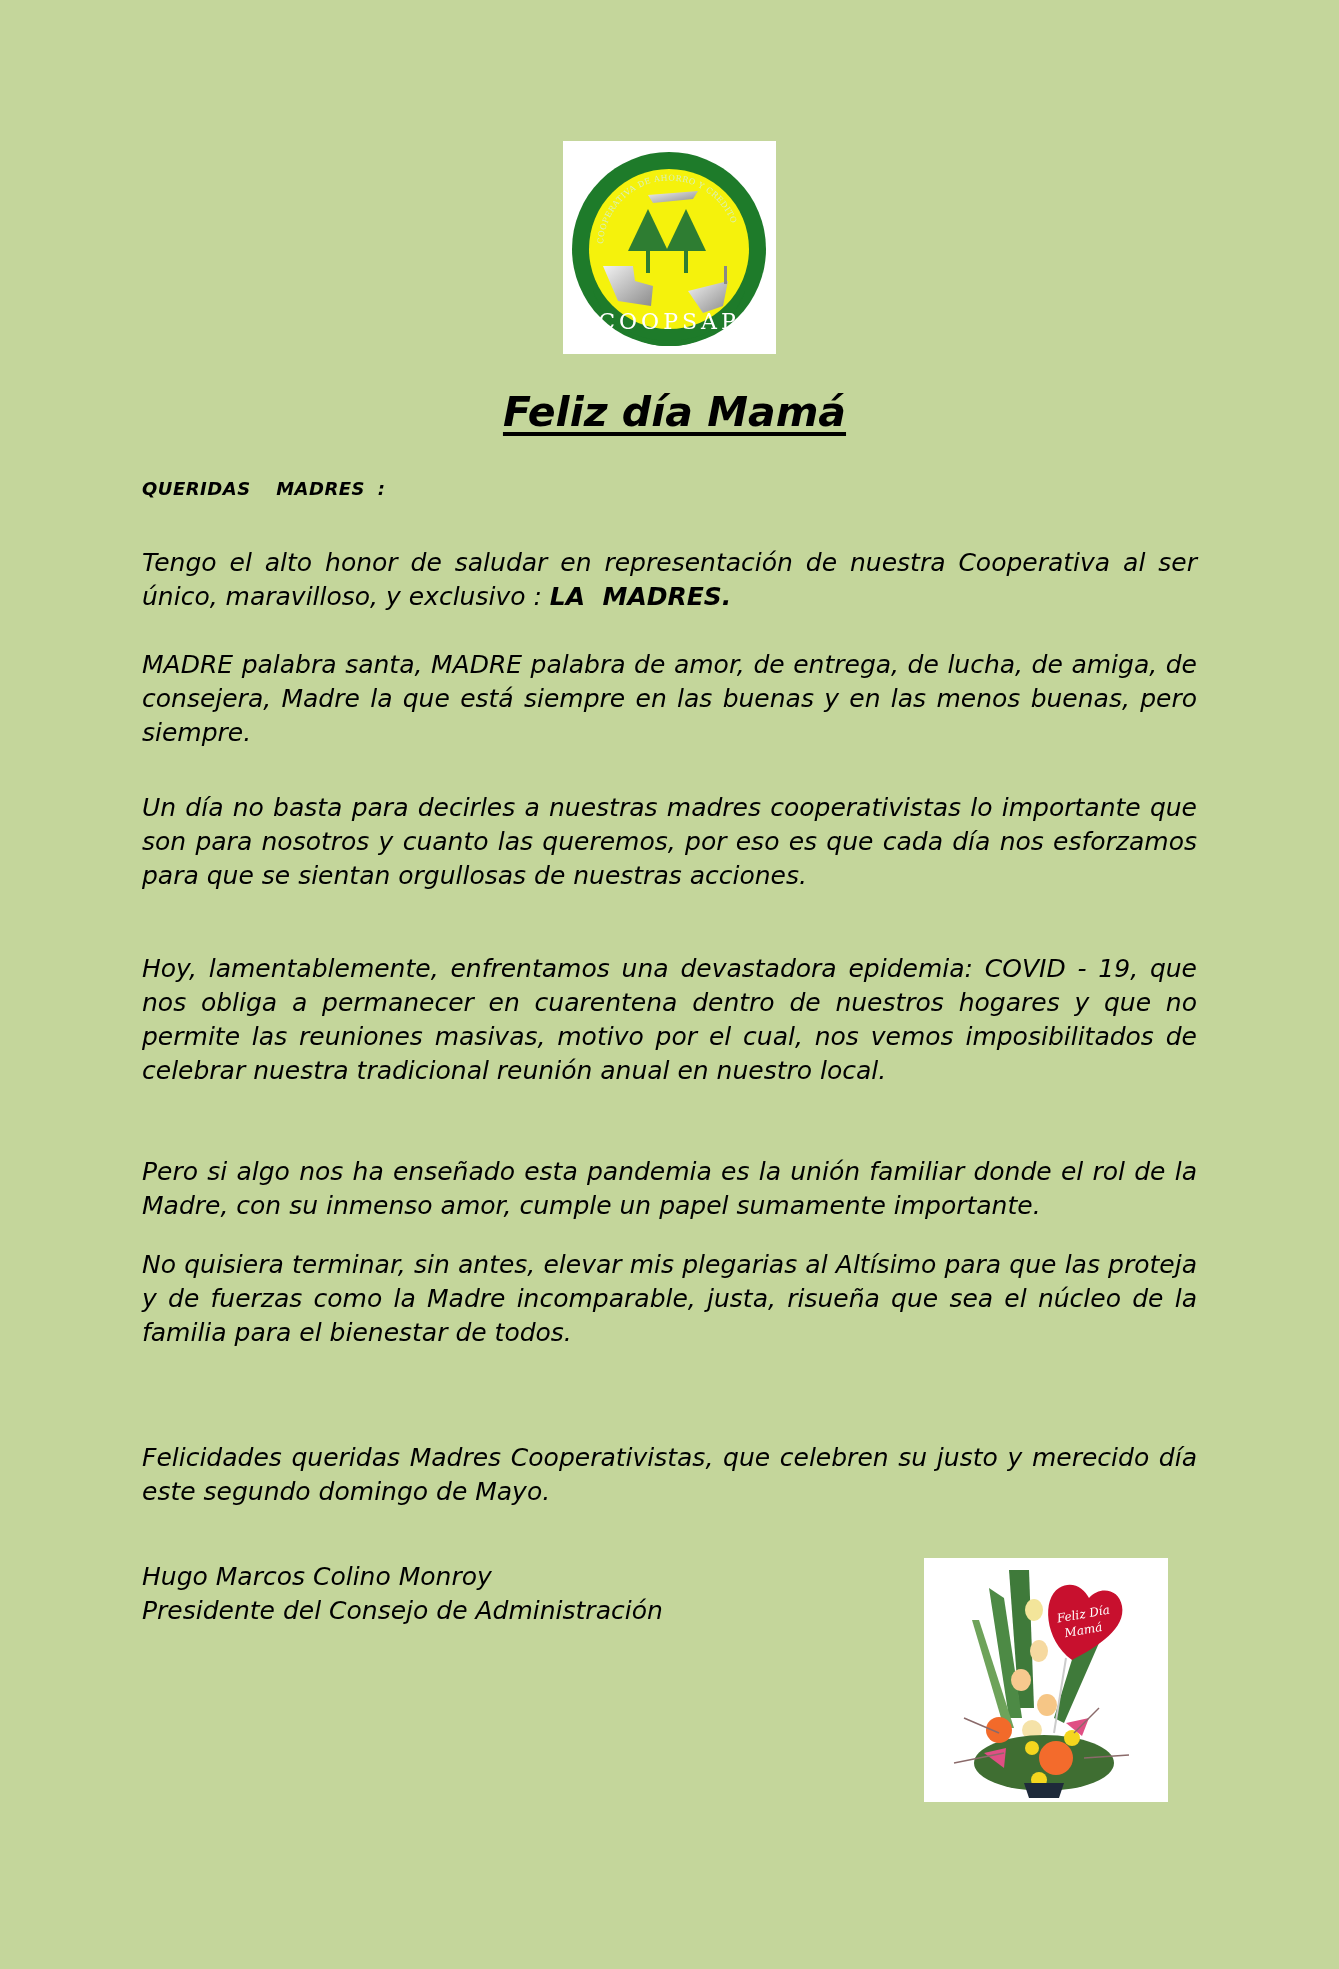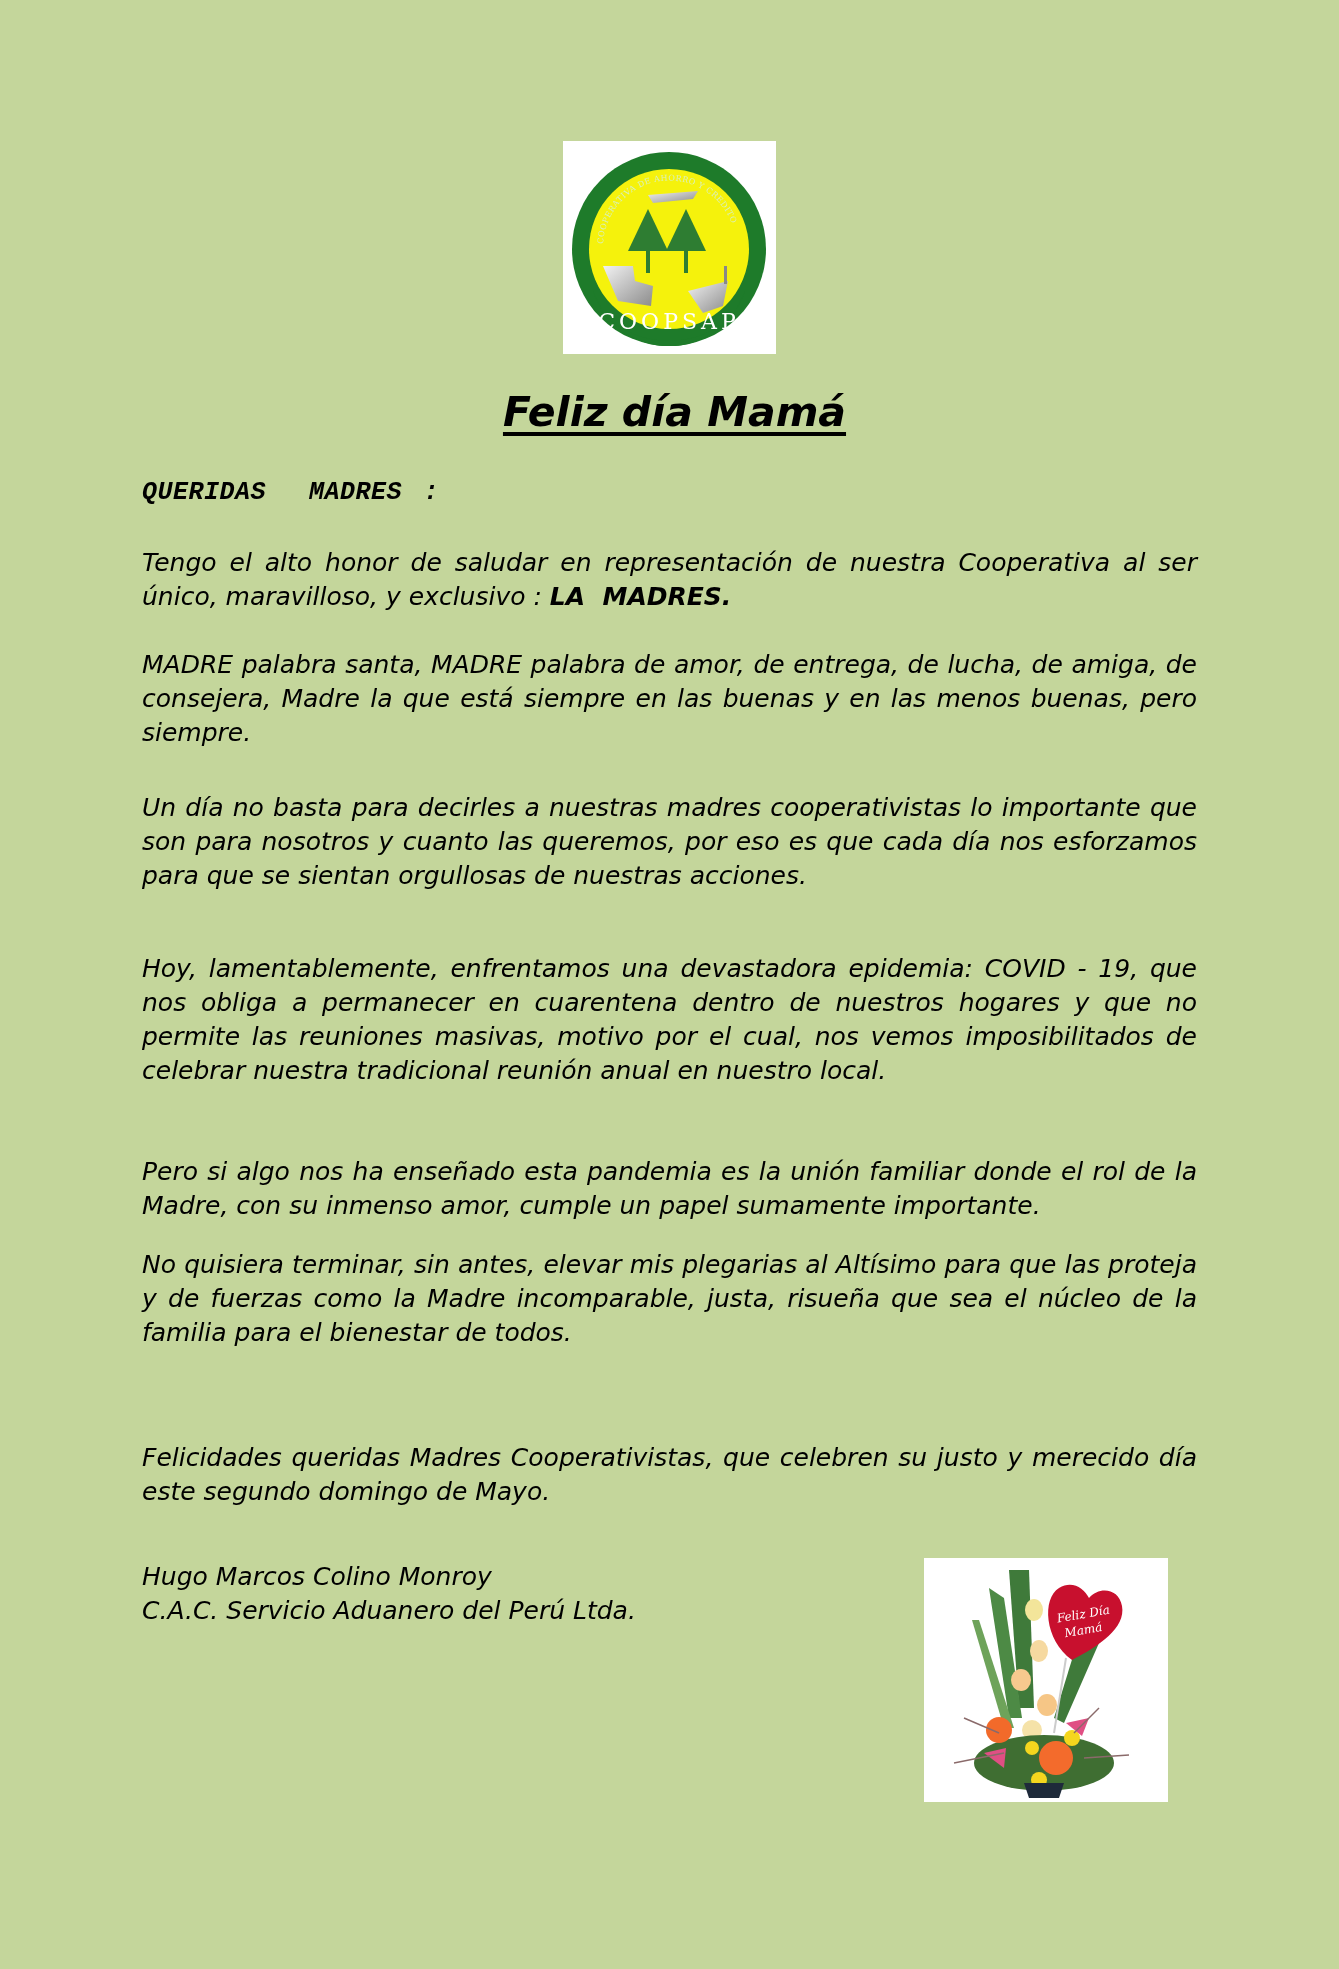--- a/index.html
+++ b/index.html
@@ -29,24 +29,23 @@
   .title span { padding-left:10px; }
   .body-text {
     position:absolute; left:142px; width:1055px;
     font-style:italic;
     font-size:25px;
     line-height:34px;
     text-align:justify;
   }
   .greeting {
     position:absolute; left:142px; top:478px;
-    font-weight:bold; font-style:italic; font-size:25px;
+    font-weight:bold; font-style:italic; font-size:18px;
     letter-spacing:0.5px;
     word-spacing:6px;
-    font-family:Liberation Mono, monospace;
   }
   .para { margin:0; }
   .bold { font-weight:bold; }
   .sig {
     position:absolute; left:142px; top:1560px;
     font-style:italic; font-size:25px; line-height:34px;
   }
   .sig .gap { height:34px; }
   .flower-box {
     position:absolute; left:924px; top:1558px;
@@ -117,21 +116,21 @@
 <div class="body-text" style="top:1248px;">
   <p class="para">No quisiera terminar, sin antes, elevar mis plegarias al Altísimo para que las proteja y de fuerzas como la Madre incomparable, justa, risueña que sea el núcleo de la familia para el bienestar de todos.</p>
 </div>
 
 <div class="body-text" style="top:1425px;margin-top:16px;">
   <p class="para">Felicidades queridas Madres Cooperativistas, que celebren su justo y merecido día este segundo domingo de Mayo.</p>
 </div>
 
 <div class="sig">
   <div>Hugo Marcos Colino Monroy</div>
-  <div>C.A.C. Servicio Aduanero del Perú Ltda.</div>
+  <div>Presidente del Consejo de Administración</div>
   <div class="gap"></div>
 </div>
 
 <div class="flower-box">
   <svg width="244" height="244" viewBox="0 0 244 244">
 
     <path d="M 85 12 L 105 12 L 110 150 L 95 150 Z" fill="#3f7a3a"></path>
     <path d="M 65 30 L 80 40 L 98 160 L 85 160 Z" fill="#4d8a45"></path>
     <path d="M 48 62 L 55 62 L 90 170 L 80 170 Z" fill="#6ea35a"></path>
     <path d="M 150 95 L 175 85 L 140 165 L 130 160 Z" fill="#3f7a3a"></path>

